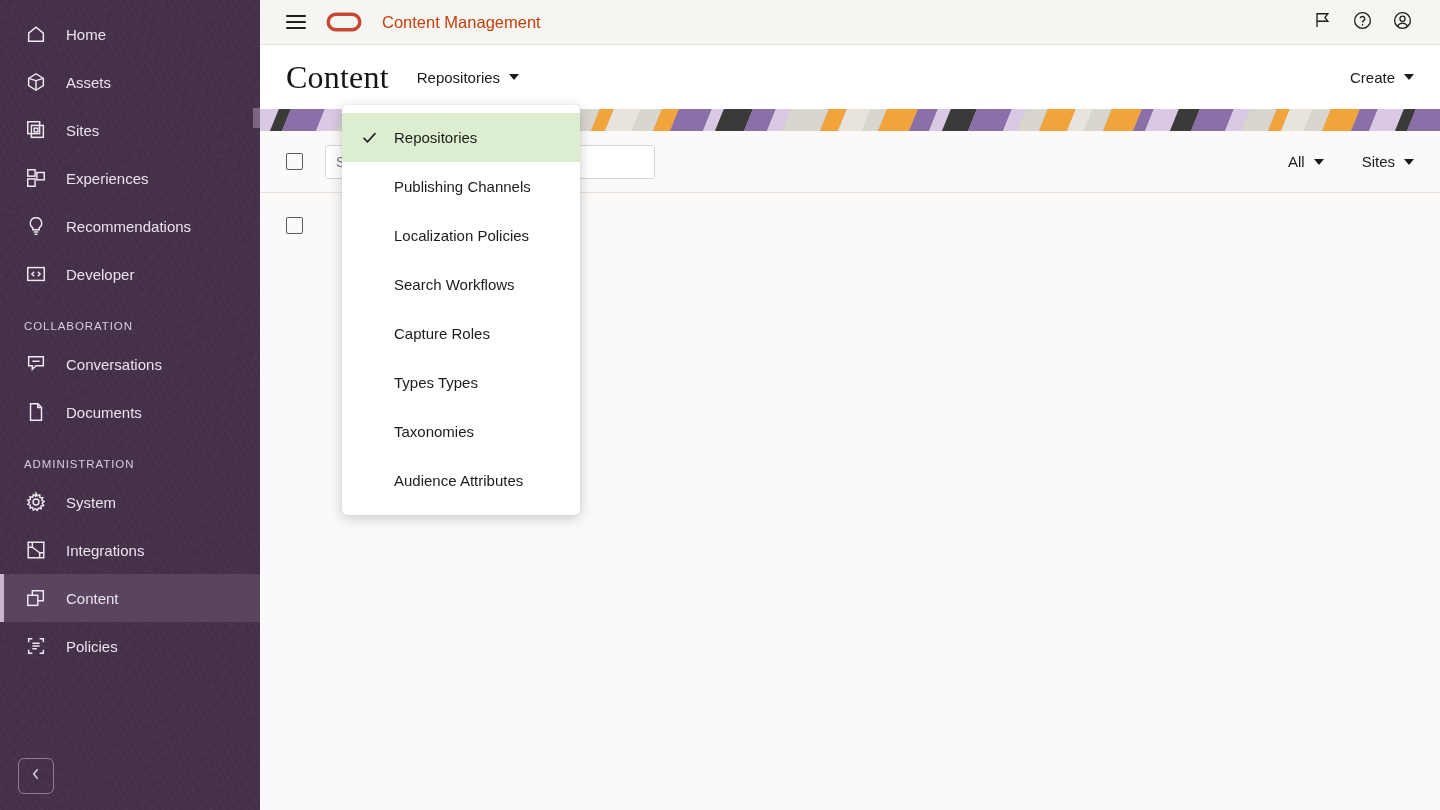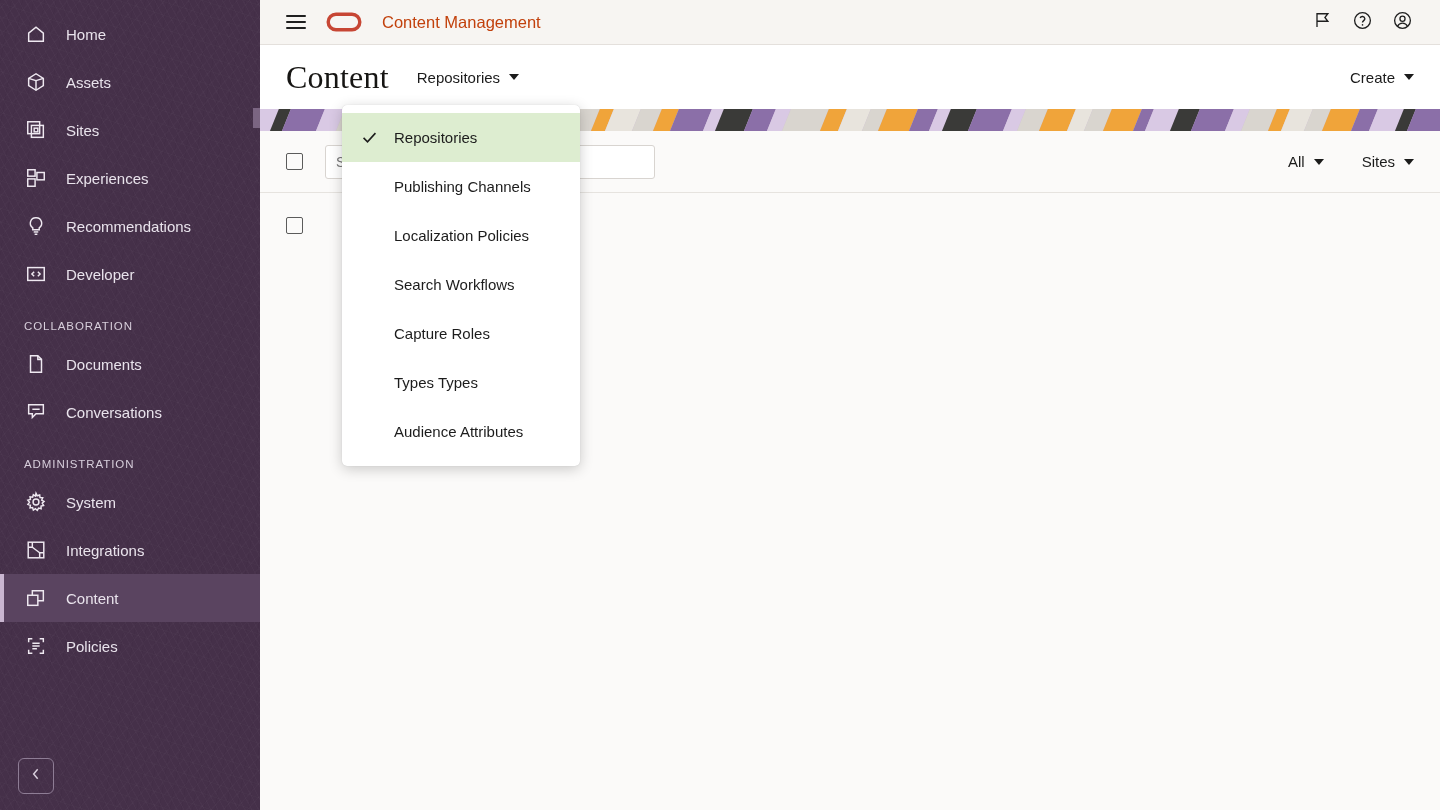--- a/index.html
+++ b/index.html
@@ -281,35 +281,35 @@
       </span>
       <span class="lbl">Developer</span>
     </div>
 
 
     <div class="section-label">COLLABORATION</div>
 
     <div class="nav-item">
       <span class="ico">
         <svg width="22" height="22" viewBox="0 0 24 24" fill="none" stroke="#efe9f1" stroke-width="1.6">
+          <path d="M4 4 L20 4 L20 14 L12 14 L8 18 L8 14 L4 14 Z"></path>
+          <path d="M8 9 L16 9"></path>
+        </svg>
+      </span>
+      <span class="lbl">Conversations</span>
+    </div>
+
+    <div class="nav-item">
+      <span class="ico">
+        <svg width="22" height="22" viewBox="0 0 24 24" fill="none" stroke="#efe9f1" stroke-width="1.6">
           <path d="M6 3 L14 3 L18 7 L18 21 L6 21 Z"></path>
           <path d="M14 3 L14 7 L18 7"></path>
         </svg>
       </span>
       <span class="lbl">Documents</span>
-    </div>
-
-    <div class="nav-item">
-      <span class="ico">
-        <svg width="22" height="22" viewBox="0 0 24 24" fill="none" stroke="#efe9f1" stroke-width="1.6">
-          <path d="M4 4 L20 4 L20 14 L12 14 L8 18 L8 14 L4 14 Z"></path>
-          <path d="M8 9 L16 9"></path>
-        </svg>
-      </span>
-      <span class="lbl">Conversations</span>
     </div>
 
     <div class="section-label">ADMINISTRATION</div>
 
     <div class="nav-item">
       <span class="ico">
         <svg width="22" height="22" viewBox="0 0 24 24" fill="none" stroke="#efe9f1" stroke-width="1.6">
           <circle cx="12" cy="12" r="3.2"></circle>
           <path d="M12 2.5 L13.2 5.2 L16 4.3 L16.4 7.2 L19.3 7.3 L18.2 10 L20.8 11.3 L18.8 13.3 L20.3 15.8 L17.5 16.5 L17.6 19.4 L14.8 18.7 L13.4 21.2 L11.4 19.3 L9.1 20.9 L8.3 18.1 L5.5 18.4 L5.9 15.6 L3.2 14.6 L4.9 12.3 L3.1 10 L5.9 9.2 L5.5 6.4 L8.3 6.7 L9.1 4 L11.3 5.5 Z"></path>
         </svg>
@@ -525,17 +525,21 @@
     <div class="menu-item">
       <span class="check"></span>
       <span>Capture Roles</span>
     </div>
     <div class="menu-item">
       <span class="check"></span>
       <span>Types Types</span>
     </div>
     <div class="menu-item">
       <span class="check"></span>
+      <span>Taxonomies</span>
+    </div>
+    <div class="menu-item">
+      <span class="check"></span>
       <span>Audience Attributes</span>
     </div>
   </div>
 
 </main>
 
 </body></html>

